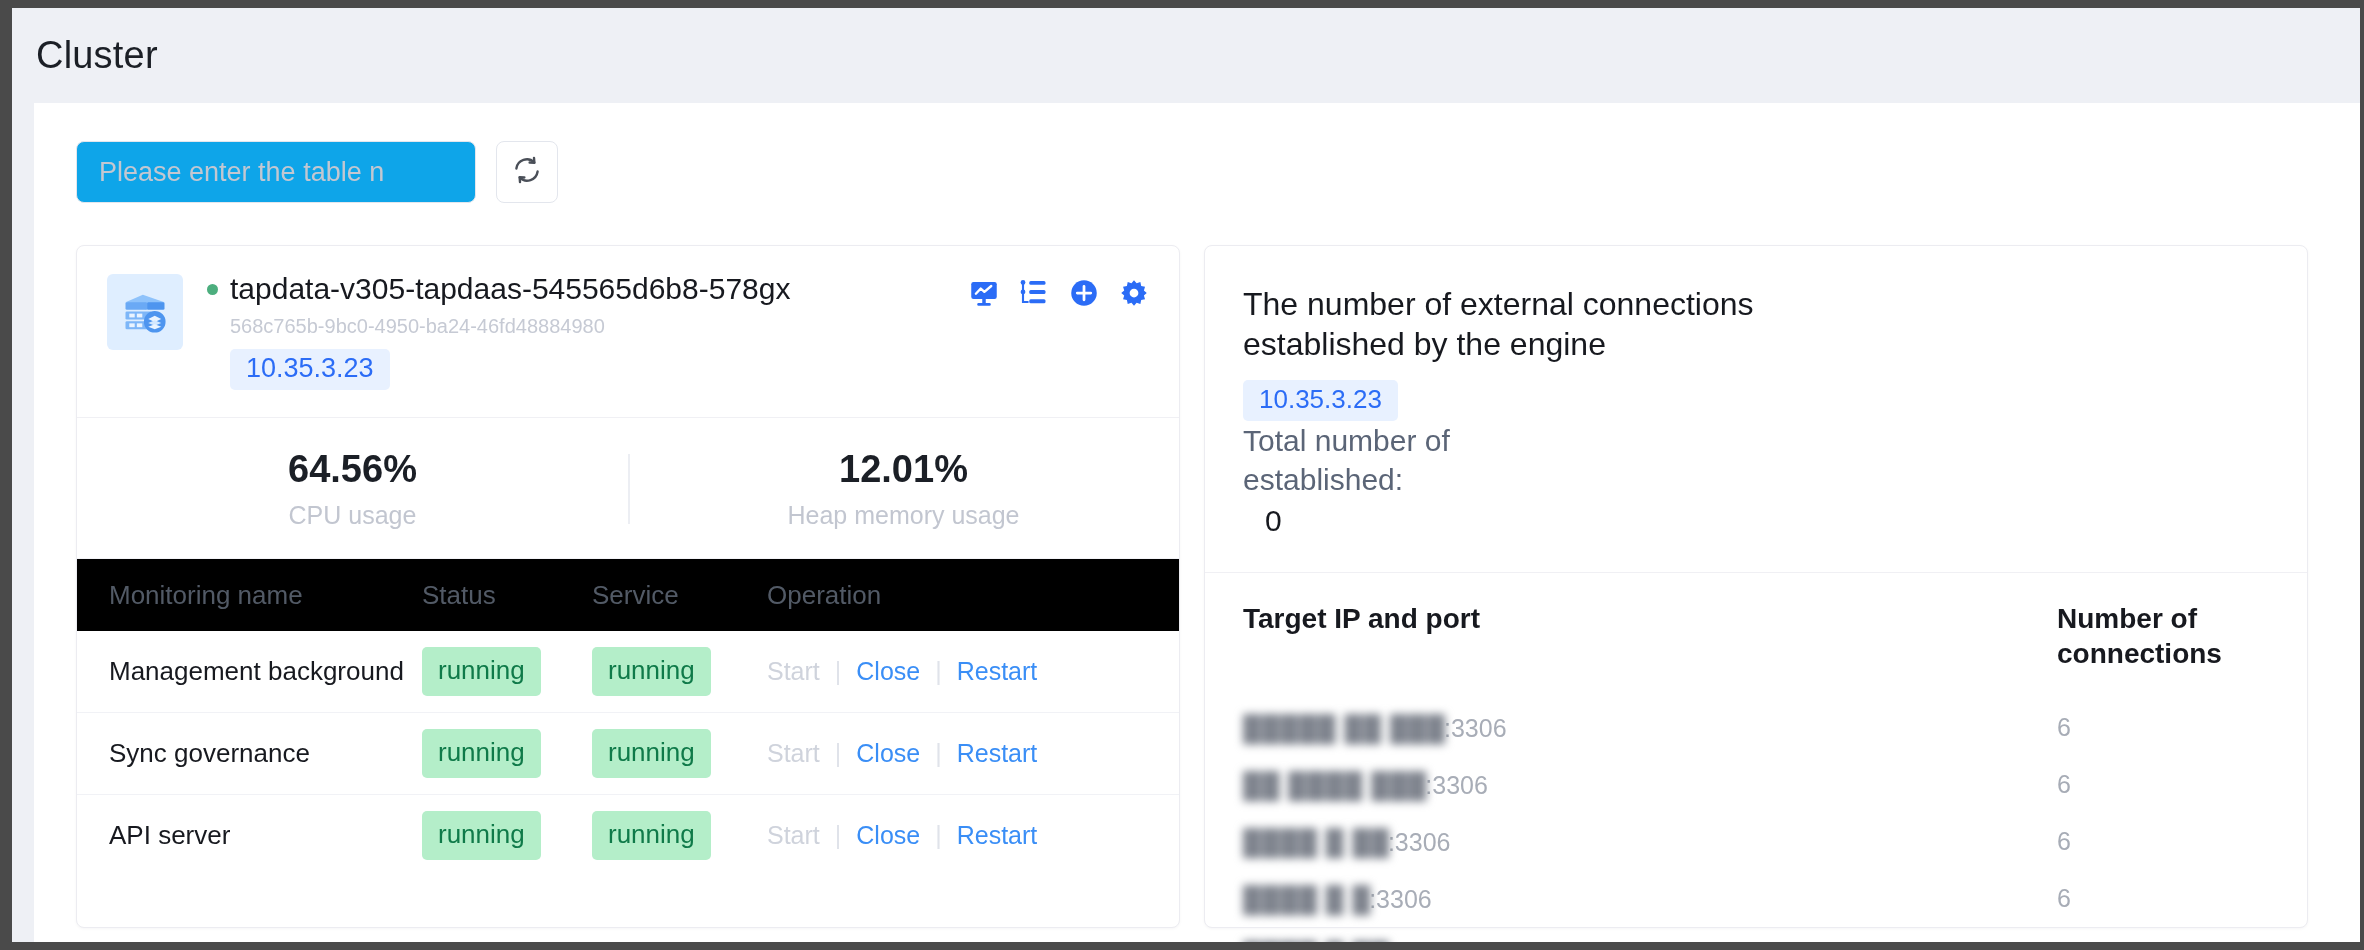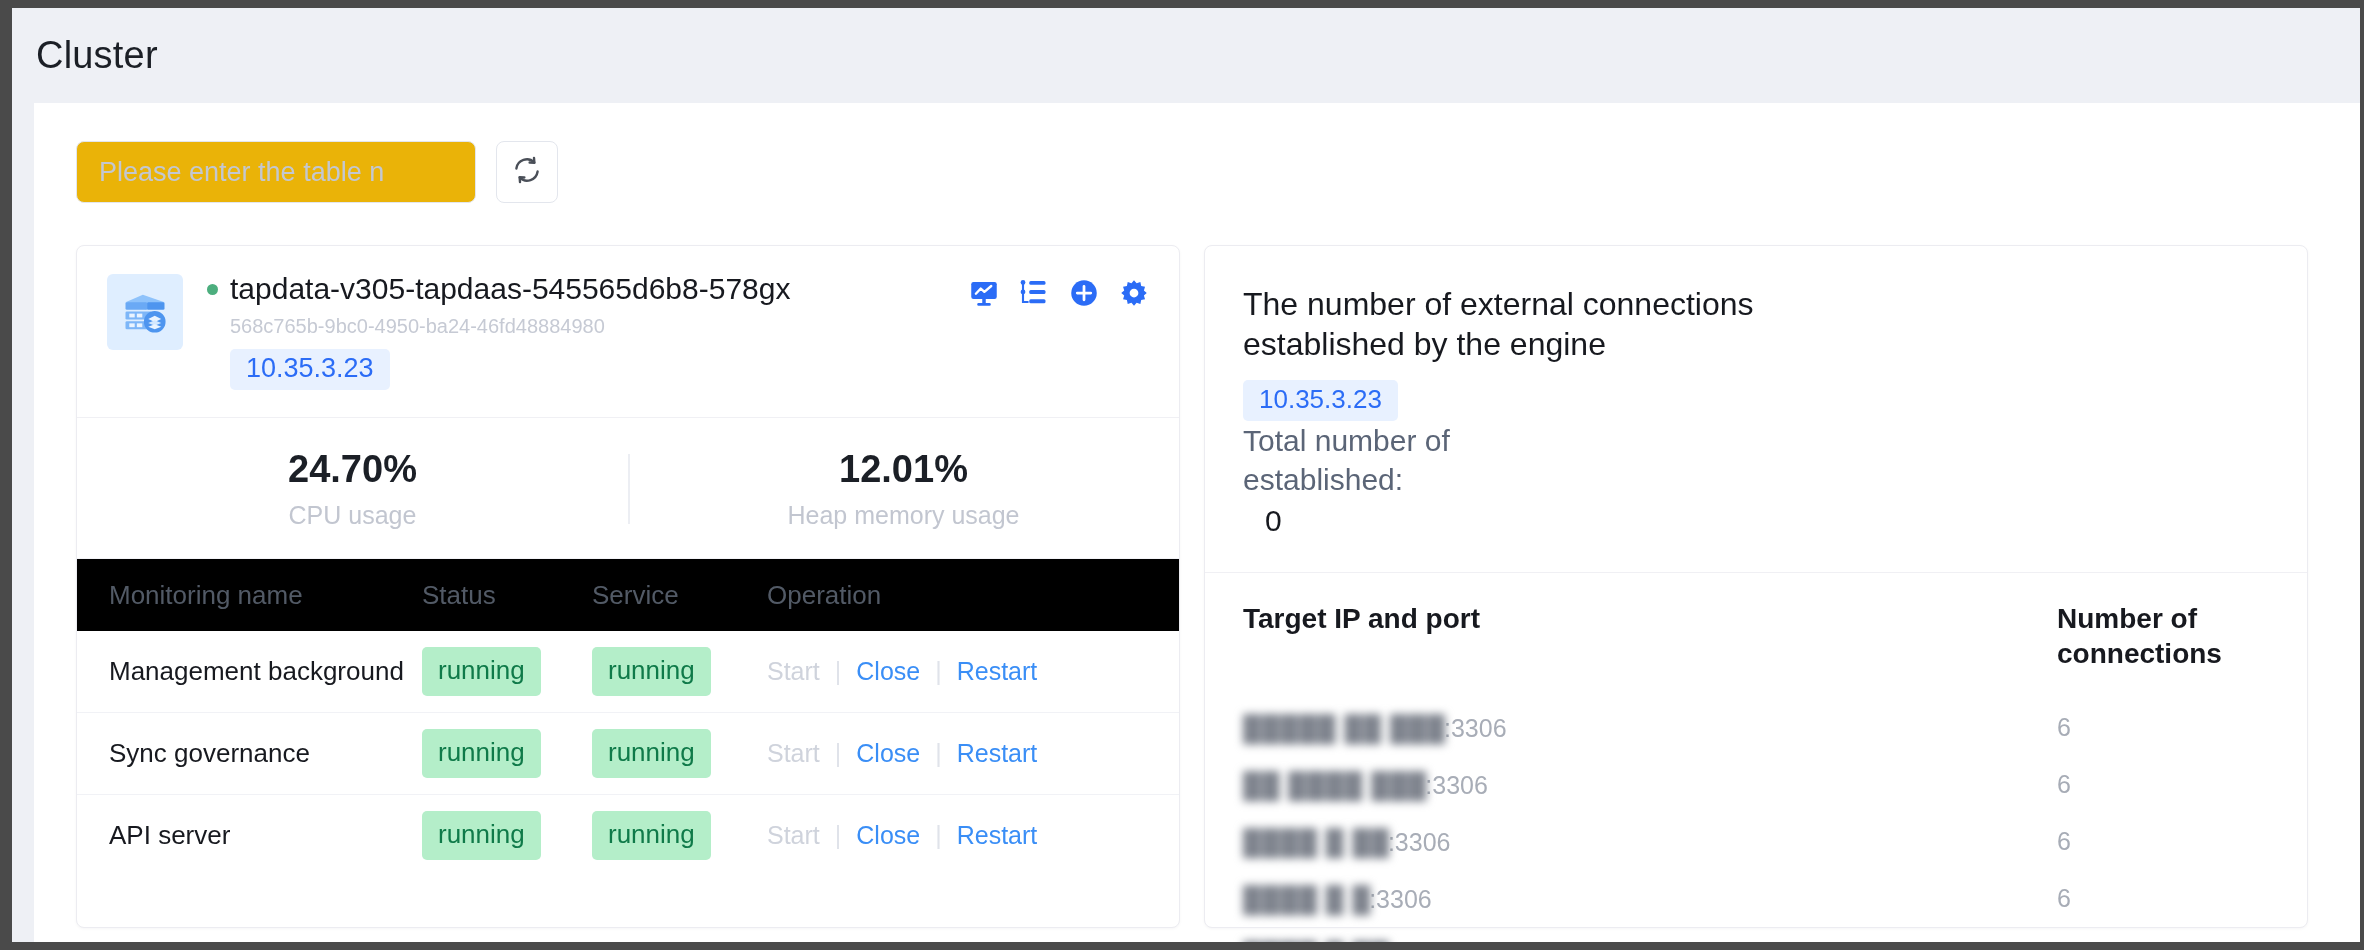--- a/index.html
+++ b/index.html
@@ -53,21 +53,21 @@
   .search-input {
     width: 400px;
     height: 62px;
     border: 1.5px solid #e3e6ed;
     border-radius: 8px;
     padding: 0 22px;
     font-size: 27px;
     color: #3a4049;
     font-family: "Liberation Sans", sans-serif;
     outline: none;
-    background: #eab308;
+    background: #0ea5e9;
   }
   .search-input::placeholder { color: #c3c7d1; }
   .refresh-btn {
     width: 62px; height: 62px;
     border: 1.5px solid #e3e6ed;
     border-radius: 8px;
     background: #fff;
     display: flex; align-items: center; justify-content: center;
     cursor: pointer;
   }
@@ -349,21 +349,21 @@
               <svg width="30" height="30" viewBox="0 0 24 24">
                 <path fill="#2b6cf6" d="M12 1.8l2.1 2.35 3.0-.9 .65 3.07 3.07.65-.9 3.0L22.2 12l-2.28 2.03.9 3.0-3.07.65-.65 3.07-3.0-.9L12 22.2l-2.03-2.35-3.0.9-.65-3.07-3.07-.65.9-3.0L1.8 12l2.35-2.03-.9-3.0 3.07-.65.65-3.07 3.0.9z"></path>
                 <circle cx="12" cy="12" r="3.5" fill="#ffffff"></circle>
               </svg>
             </span>
           </div>
         </div>
 
         <div class="stats">
           <div class="stat">
-            <div class="stat-val">24.70%</div>
+            <div class="stat-val">64.56%</div>
             <div class="stat-lbl">CPU usage</div>
           </div>
           <div class="stat">
             <div class="stat-val">12.01%</div>
             <div class="stat-lbl">Heap memory usage</div>
           </div>
         </div>
 
         <table class="svc-table">
           <thead>

